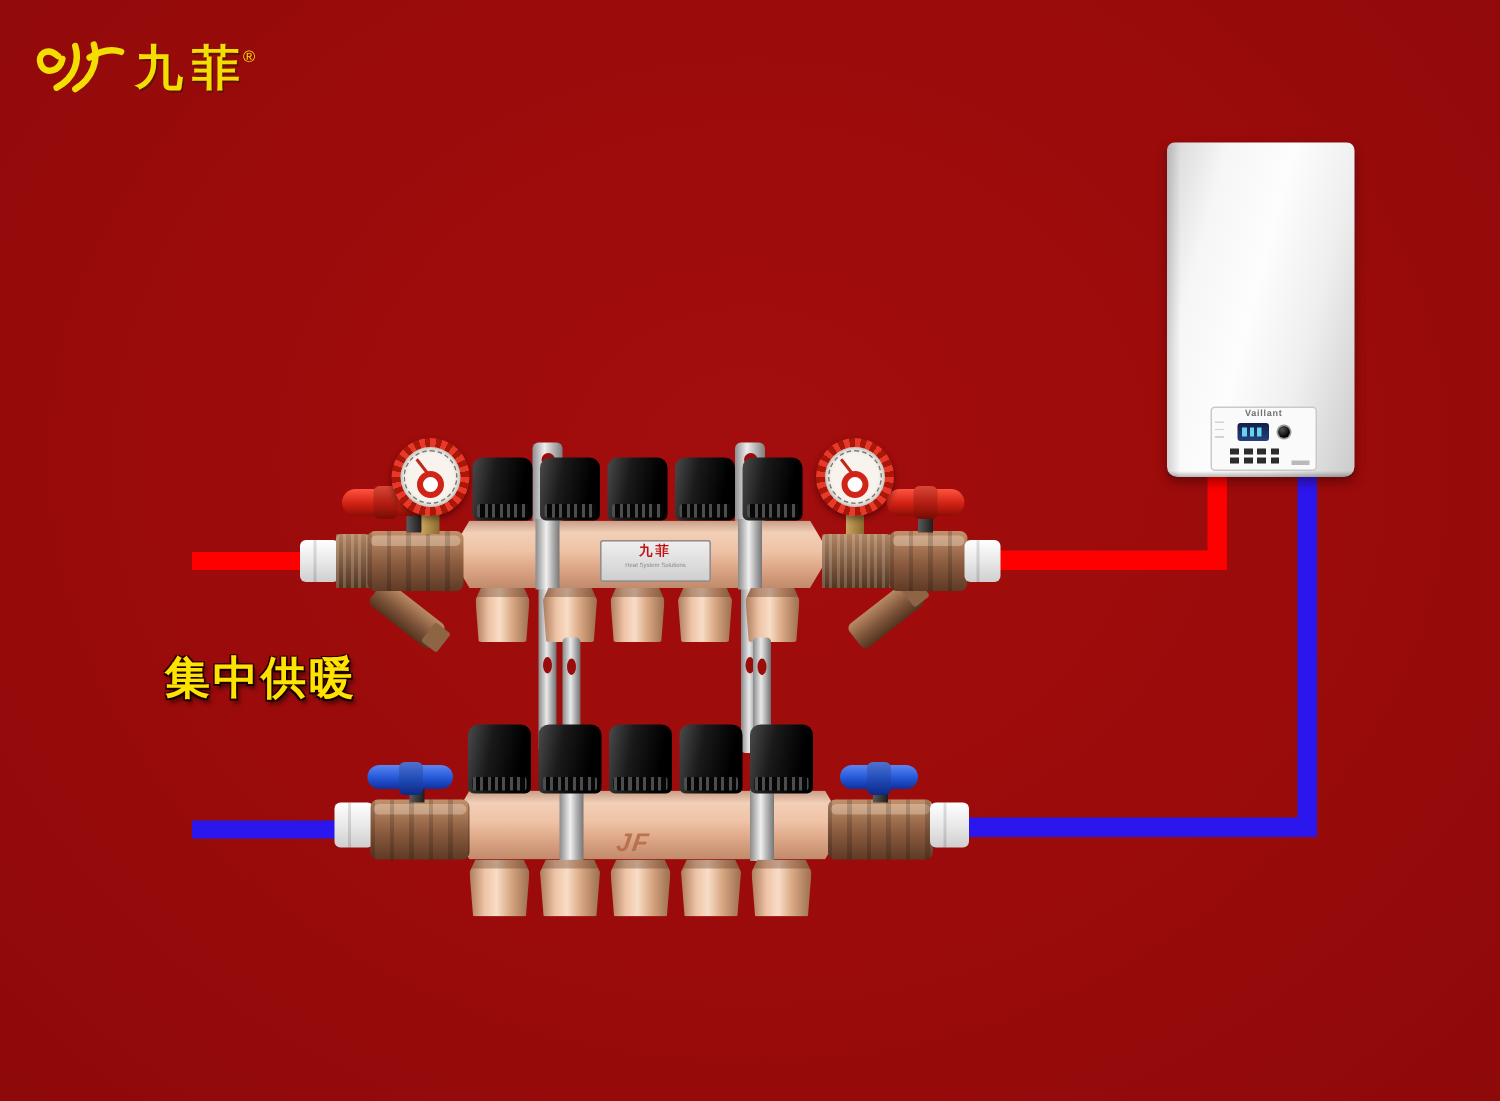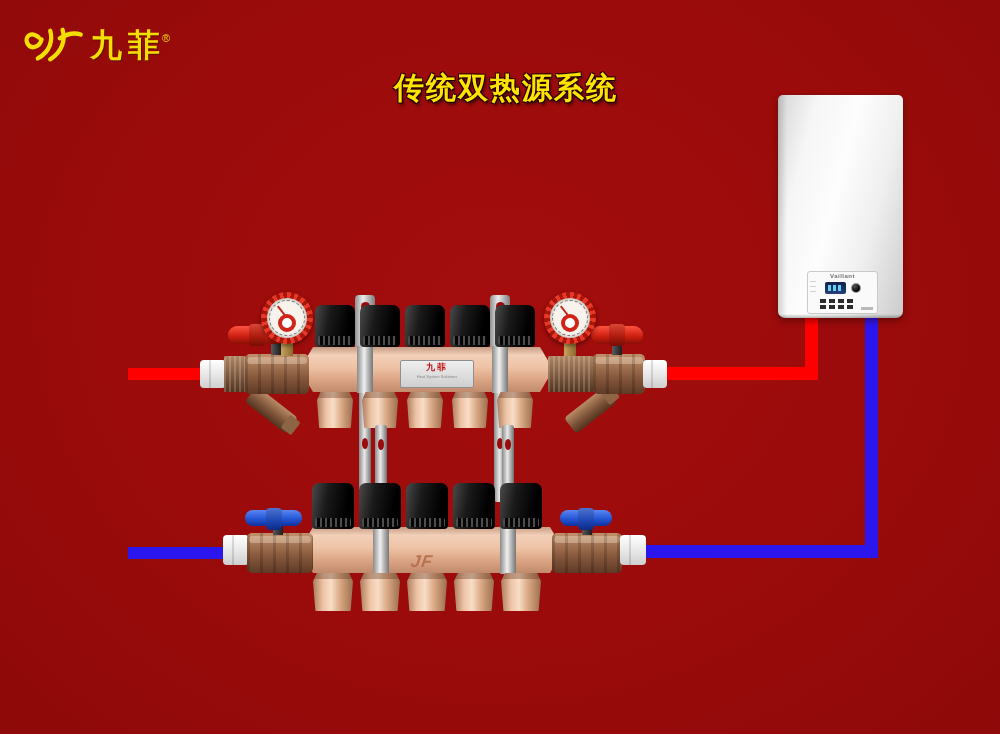--- a/index.html
+++ b/index.html
@@ -119,21 +119,21 @@
     <svg width="64" height="42" viewBox="0 0 64 44" fill="none" stroke="#f2de00" stroke-width="4.5" stroke-linecap="round">
       <path d="M16 13 C8 6 1 12 4 19 C7 26 17 24 19 15"></path>
       <path d="M28 6 C31 16 28 28 15 35"></path>
       <path d="M41 5 C44 15 41 28 28 36"></path>
       <path d="M38 14 C46 9 54 8 60 10"></path>
     </svg>
     <span class="logo-text">九菲</span>
     <sup>®</sup>
   </div>
 
-  <div class="ytext title">传统双热源系统</div>
+  <div class="ytext central">集中供暖</div>
 
   <div class="pipe hot" style="left:128px;top:368px;width:78px;height:12px;"></div>
   <div class="pipe hot" style="left:656px;top:367px;width:162px;height:13px;"></div>
   <div class="pipe hot" style="left:805px;top:318px;width:13px;height:62px;"></div>
   <div class="pipe cold" style="left:128px;top:547px;width:100px;height:12px;"></div>
   <div class="pipe cold" style="left:632px;top:545px;width:246px;height:13px;"></div>
   <div class="pipe cold" style="left:865px;top:318px;width:13px;height:239px;"></div>
 
   <div class="boiler">
     <div class="panel">

